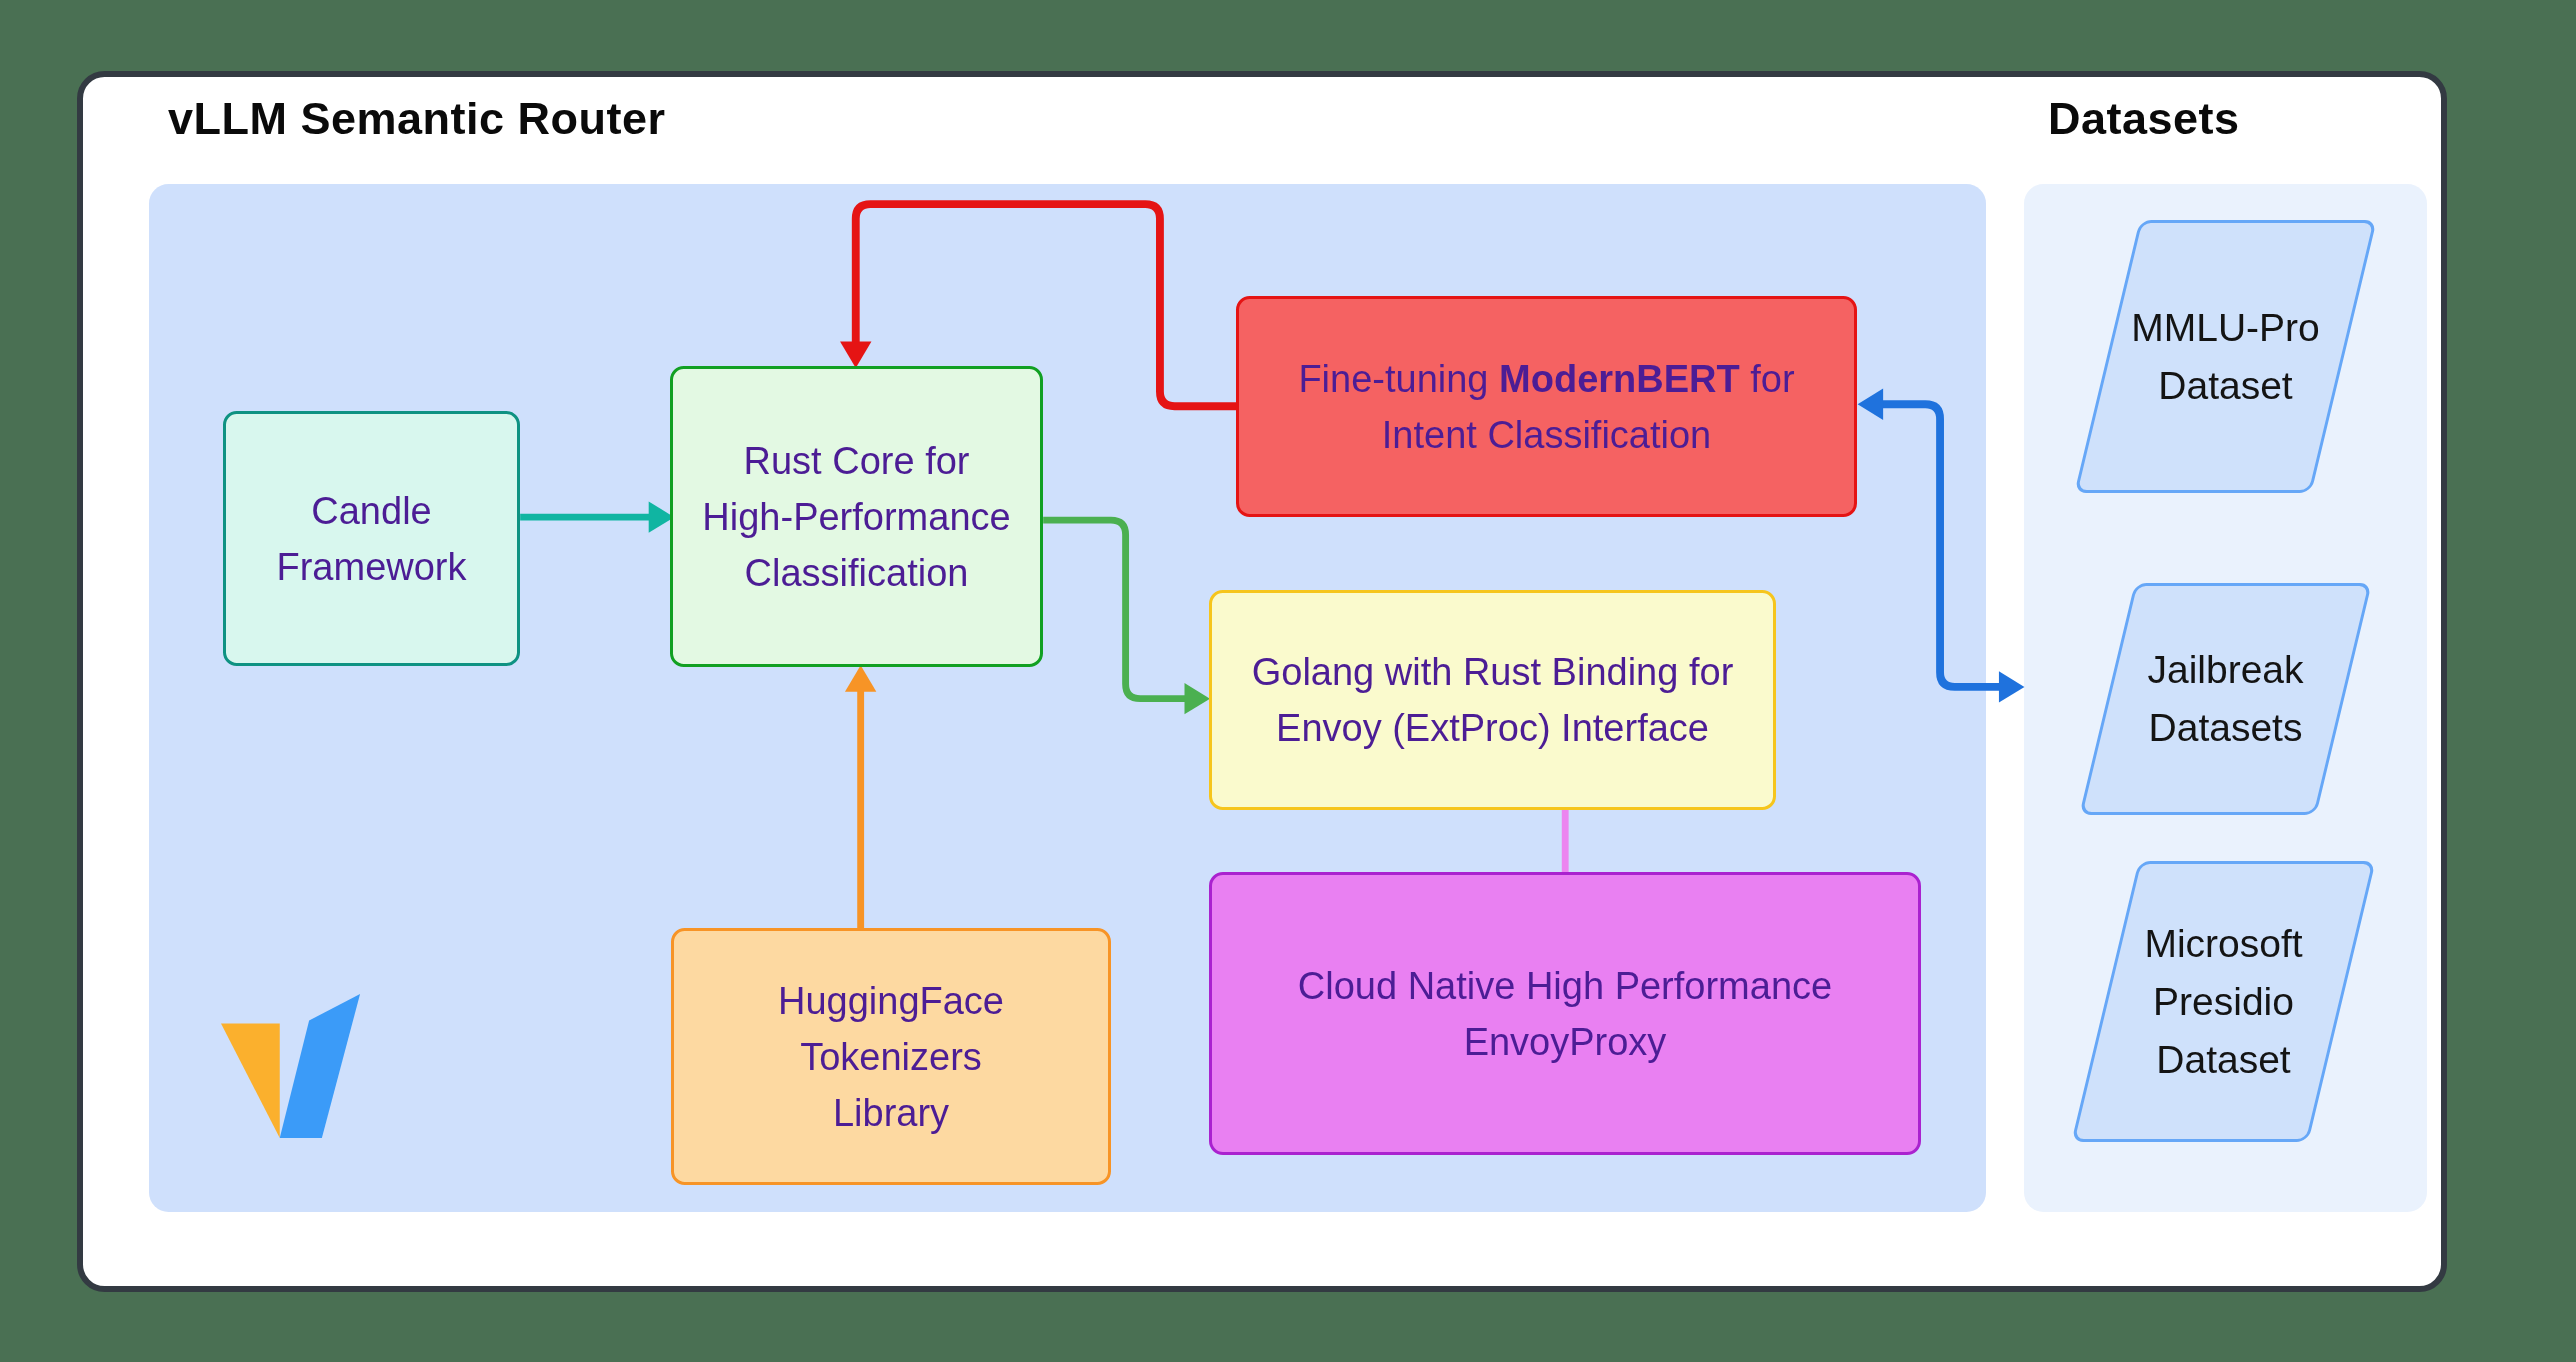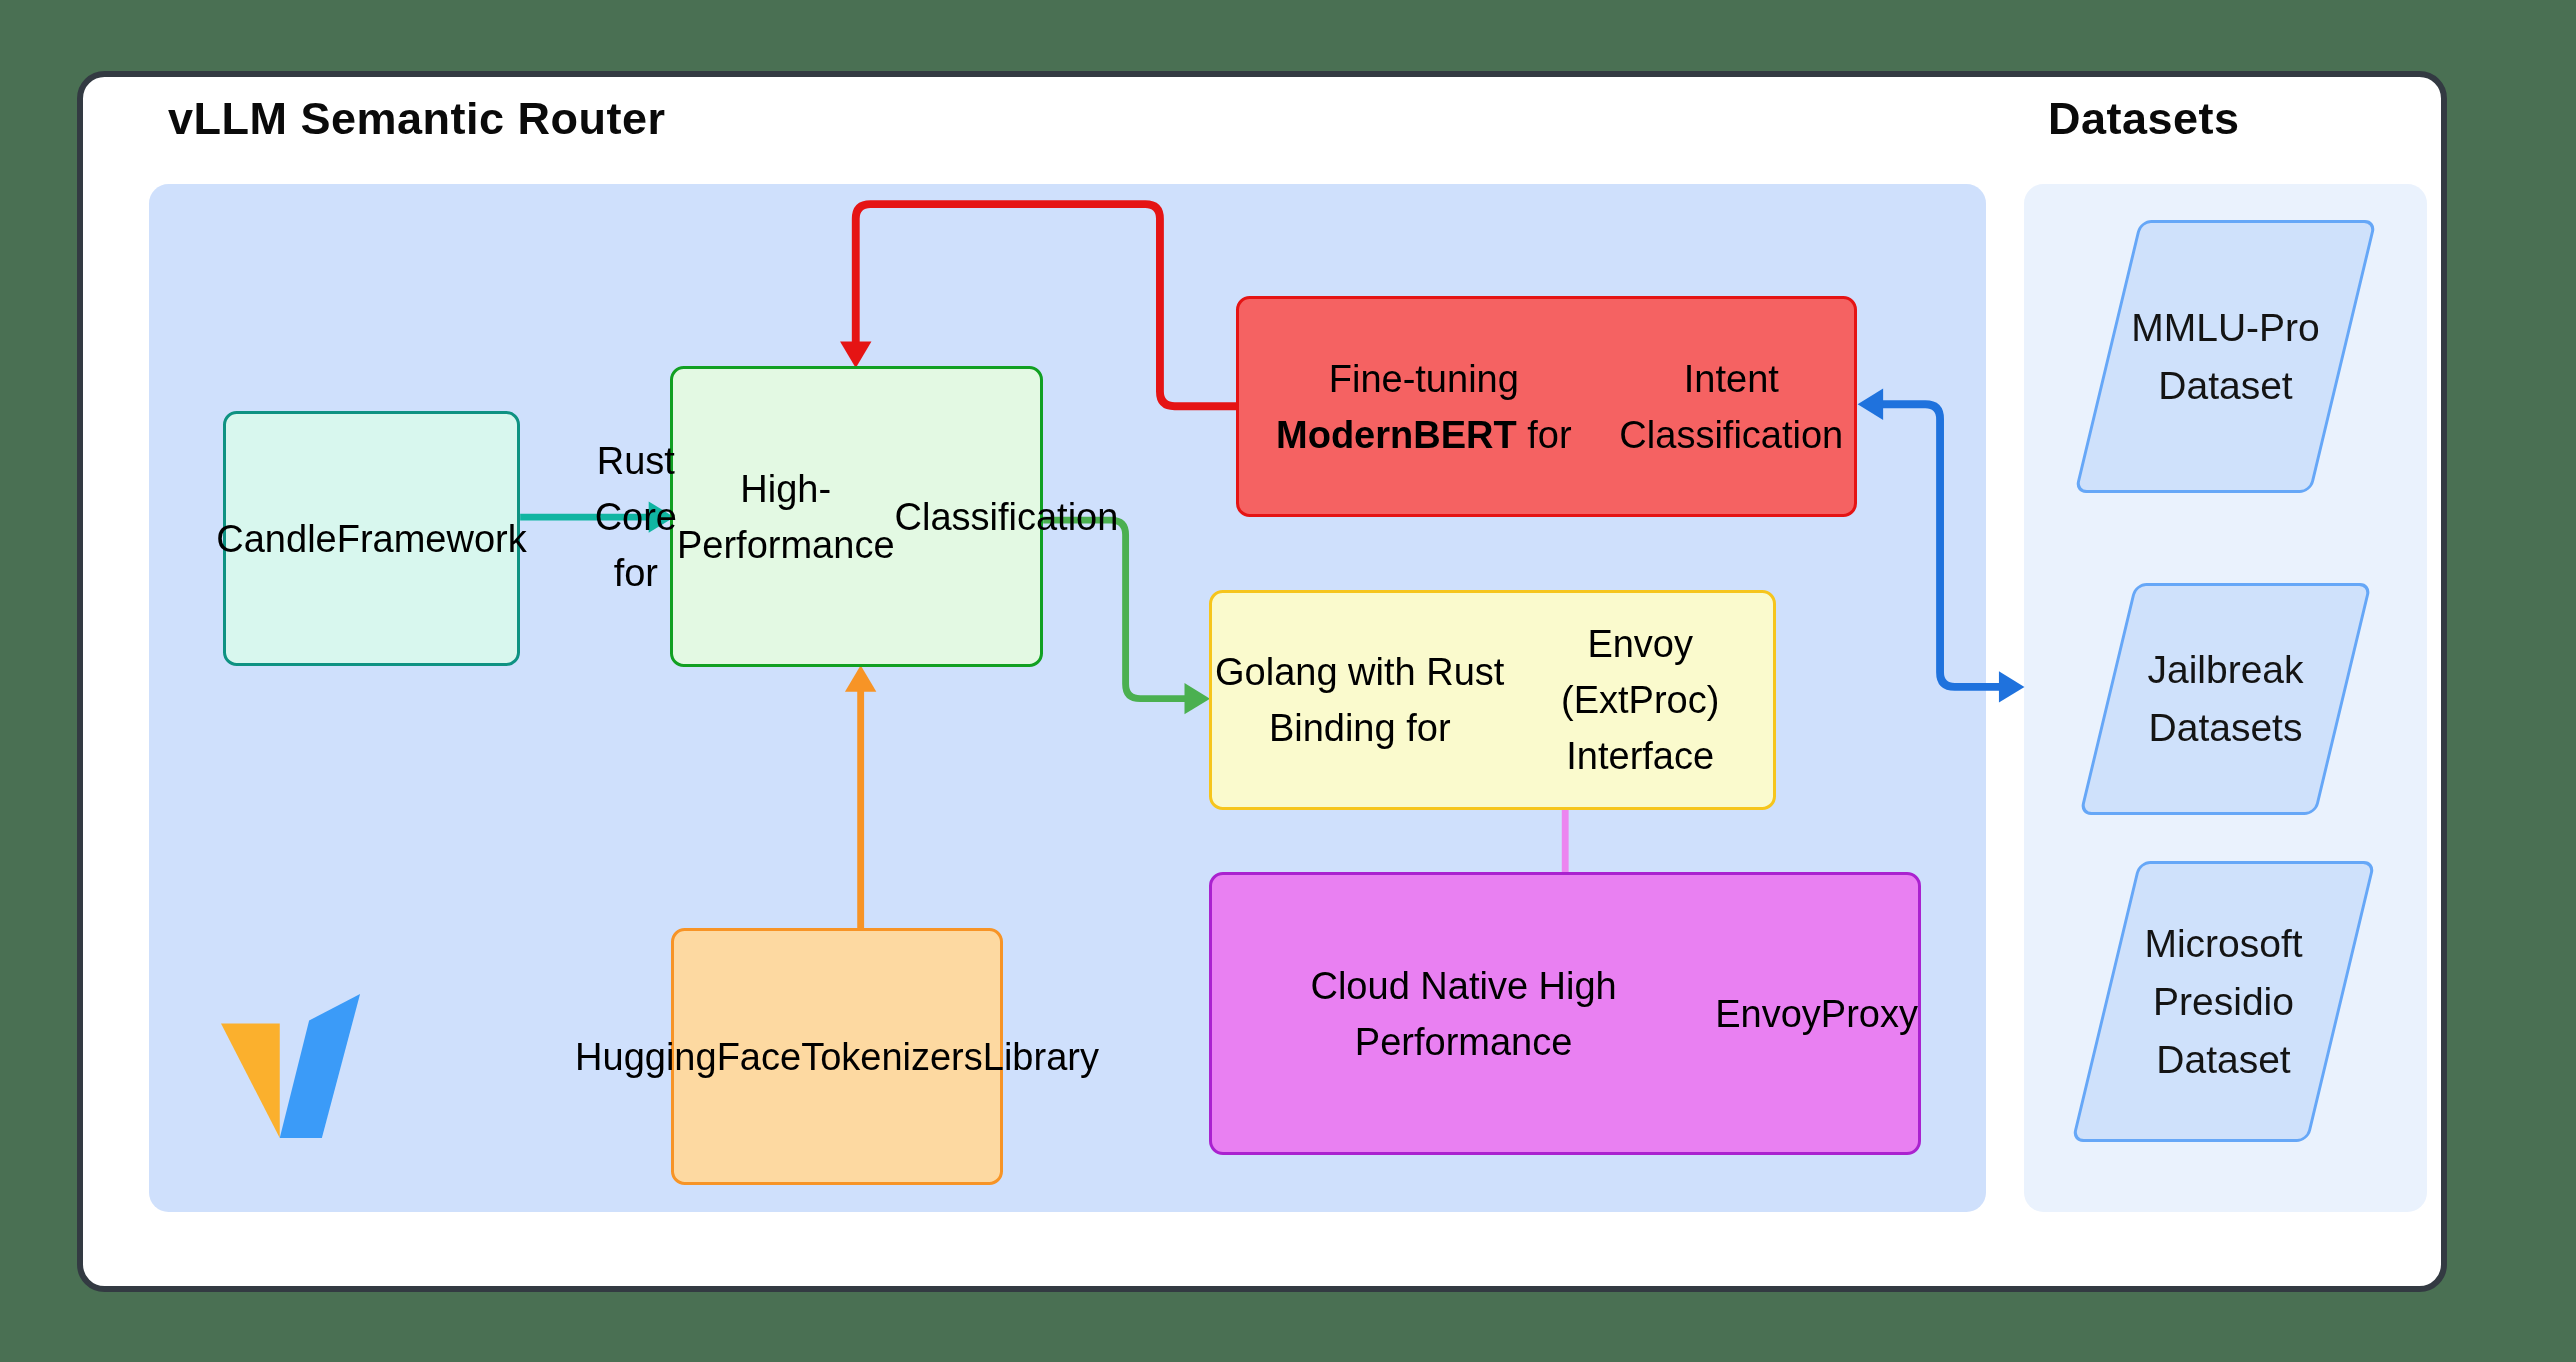--- a/index.html
+++ b/index.html
@@ -9,27 +9,27 @@
         border:6.9px solid #333a42;border-radius:27.5px;box-sizing:border-box;}
   .title{position:absolute;font-size:45px;font-weight:bold;color:#0a0a0a;letter-spacing:0.5px;white-space:nowrap;}
   .router-title{left:85px;top:15.7px;}
   .datasets-title{left:1965px;top:15.7px;}
   
   .panel{position:absolute;border-radius:19.6px;}
   .main-panel{left:149px;top:184px;width:1837px;height:1028px;background:#cfe0fc;}
   .datasets-panel{left:2024px;top:184px;width:403px;height:1028px;background:#eaf2fd;}
   .edges{position:absolute;left:0;top:0;width:2576px;height:1362px;pointer-events:none;}
   .node{position:absolute;box-sizing:border-box;border-radius:13.7px;border:3.9px solid;
-        display:flex;flex-direction:row;align-items:center;justify-content:center;
-        font-size:38px;line-height:56px;color:#000000;text-align:center;}
+        display:flex;flex-direction:column;align-items:center;justify-content:center;
+        font-size:38px;line-height:56px;color:#4c1d95;text-align:center;}
   .node-candle{left:223px;top:411px;width:297px;height:255px;background:#d8f7ee;border-color:#0e9282;}
   .node-rust{left:670px;top:366px;width:373px;height:301px;background:#e3f9e3;border-color:#11a022;}
   .node-modernbert{left:1236px;top:296px;width:621px;height:221px;background:#f56262;border-color:#e51414;}
   .node-golang{left:1209px;top:590px;width:567px;height:220px;background:#fafacd;border-color:#f6c51c;}
-  .node-huggingface{left:671px;top:928px;width:332px;height:257px;background:#fdd9a1;border-color:#f79426;}
+  .node-huggingface{left:671px;top:928px;width:440px;height:257px;background:#fdd9a1;border-color:#f79426;}
   .node-envoyproxy{left:1209px;top:872px;width:712px;height:283px;background:#e980f2;border-color:#aa22cf;border-radius:14px;}
   .bold{font-weight:bold;}
   .pgram{position:absolute;display:flex;flex-direction:column;align-items:center;justify-content:center;
          font-size:39px;line-height:58px;color:#141414;text-align:center;}
   .pgram .bg{position:absolute;inset:0;background:#cfe1fb;border:3.9px solid #66a7f7;border-radius:11.8px;
              transform:skewX(-13.5deg);box-sizing:border-box;}
   .pgram span{position:relative;}
   .pg-mmlu{left:2107px;top:220px;width:237px;height:273px;}
   .pg-jailbreak{left:2107px;top:583px;width:237px;height:232px;}
   .pg-presidio{left:2105px;top:861px;width:237px;height:281px;}

